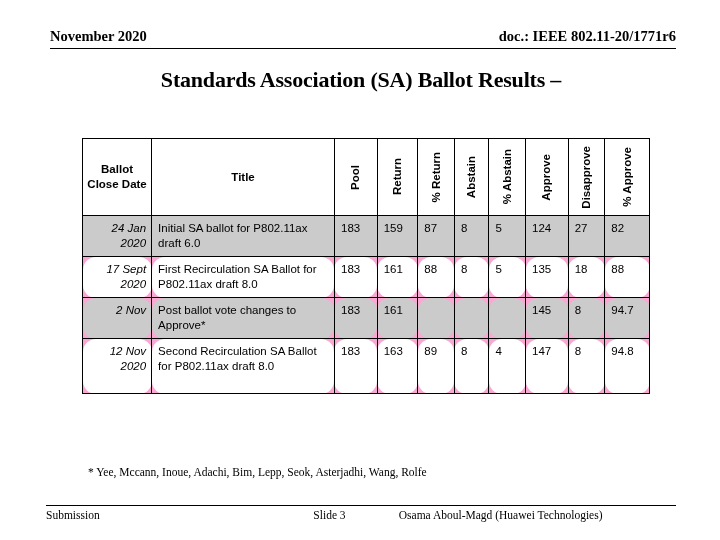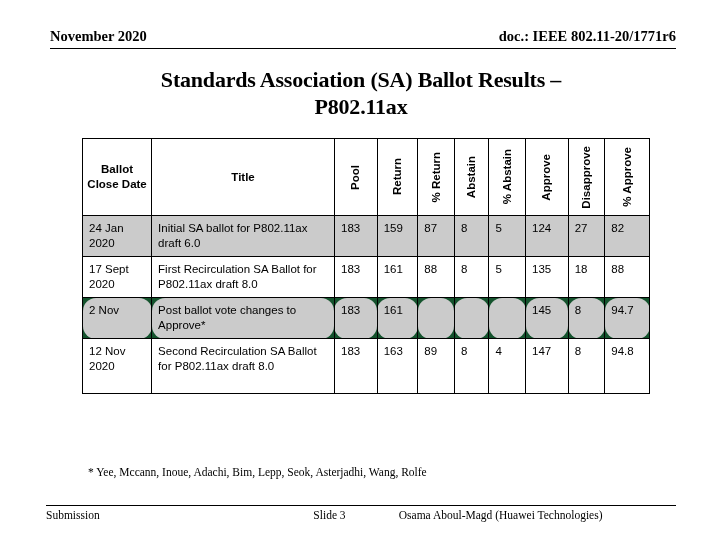--- a/index.html
+++ b/index.html
@@ -53,21 +53,21 @@
     position: absolute;
     left: 82px;
     top: 138px;
     width: 568px;
   }
   table.ballot {
     border-collapse: collapse;
     table-layout: fixed;
     width: 568px;
     font-family: "Liberation Sans", sans-serif;
-    background: #14532d;
+    background: #f9a8d4;
   }
   table.ballot th,
   table.ballot td {
     border: 1.4px solid #000000;
     padding: 0;
     vertical-align: top;
     font-size: 11.5px;
     line-height: 1.28;
     color: #000;
   }
@@ -101,23 +101,23 @@
     white-space: nowrap;
     font-weight: bold;
     font-size: 11.5px;
     letter-spacing: 0px;
   }
   
   table.ballot tbody td {
     padding: 5px 5px 5px 6px;
   }
   tr.shaded td { background: #cbcbcb; }
-  tr.plain  td { background: #ffffff; }
-
-  td.c-date  { text-align: left; }
+  tr.plain  td { background: #ffffff; border-radius: 13px; }
+
+  td.c-date  { text-align: right; font-style: italic; }
   td.c-title { text-align: left; }
   td.c-num   { text-align: left; }
 
   tr.r1 td { height: 30px; }
   tr.r2 td { height: 30px; }
   tr.r3 td { height: 30px; border-radius: 13px; }
   tr.r4 td { height: 44px; }
 
   
   .footnote {
@@ -150,21 +150,20 @@
 </head>
 <body>
 
 <div class="doc-header">
   <span class="left">November 2020</span>
   <span class="right">doc.: IEEE 802.11-20/1771r6</span>
 </div>
 
 <div class="slide-title">
   <div>Standards Association (SA) Ballot Results –</div>
-  <div>P802.11ax</div>
 </div>
 
 <div class="ballot-table-wrap">
   <table class="ballot">
     <colgroup>
       <col style="width:68px">
       <col style="width:180px">
       <col style="width:42px">
       <col style="width:40px">
       <col style="width:36px">

